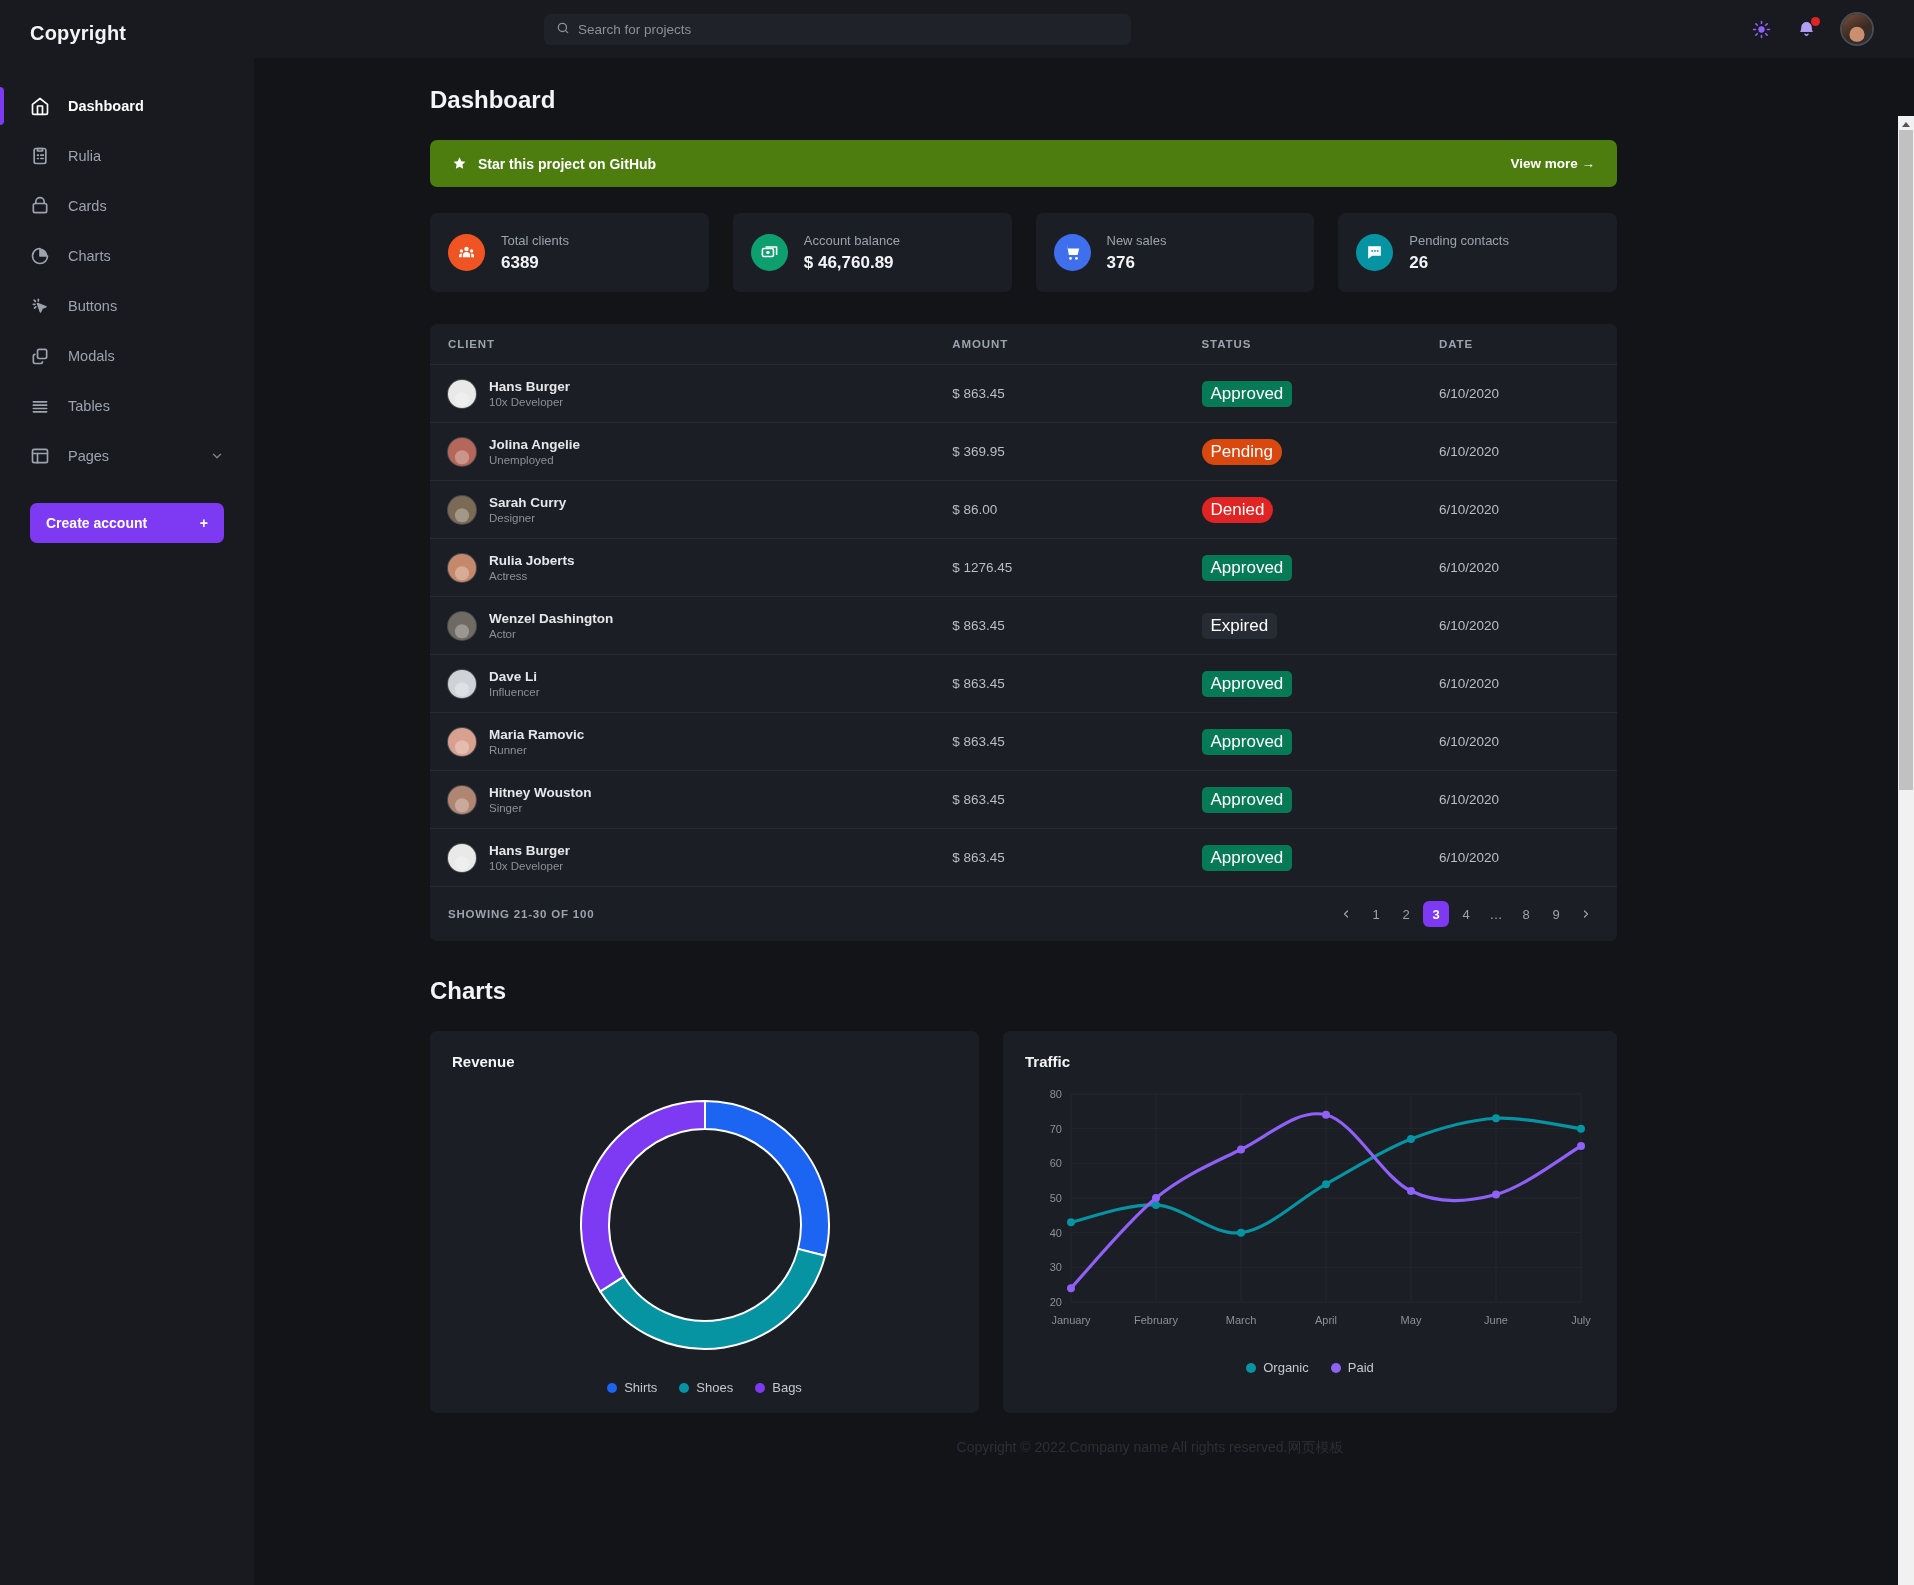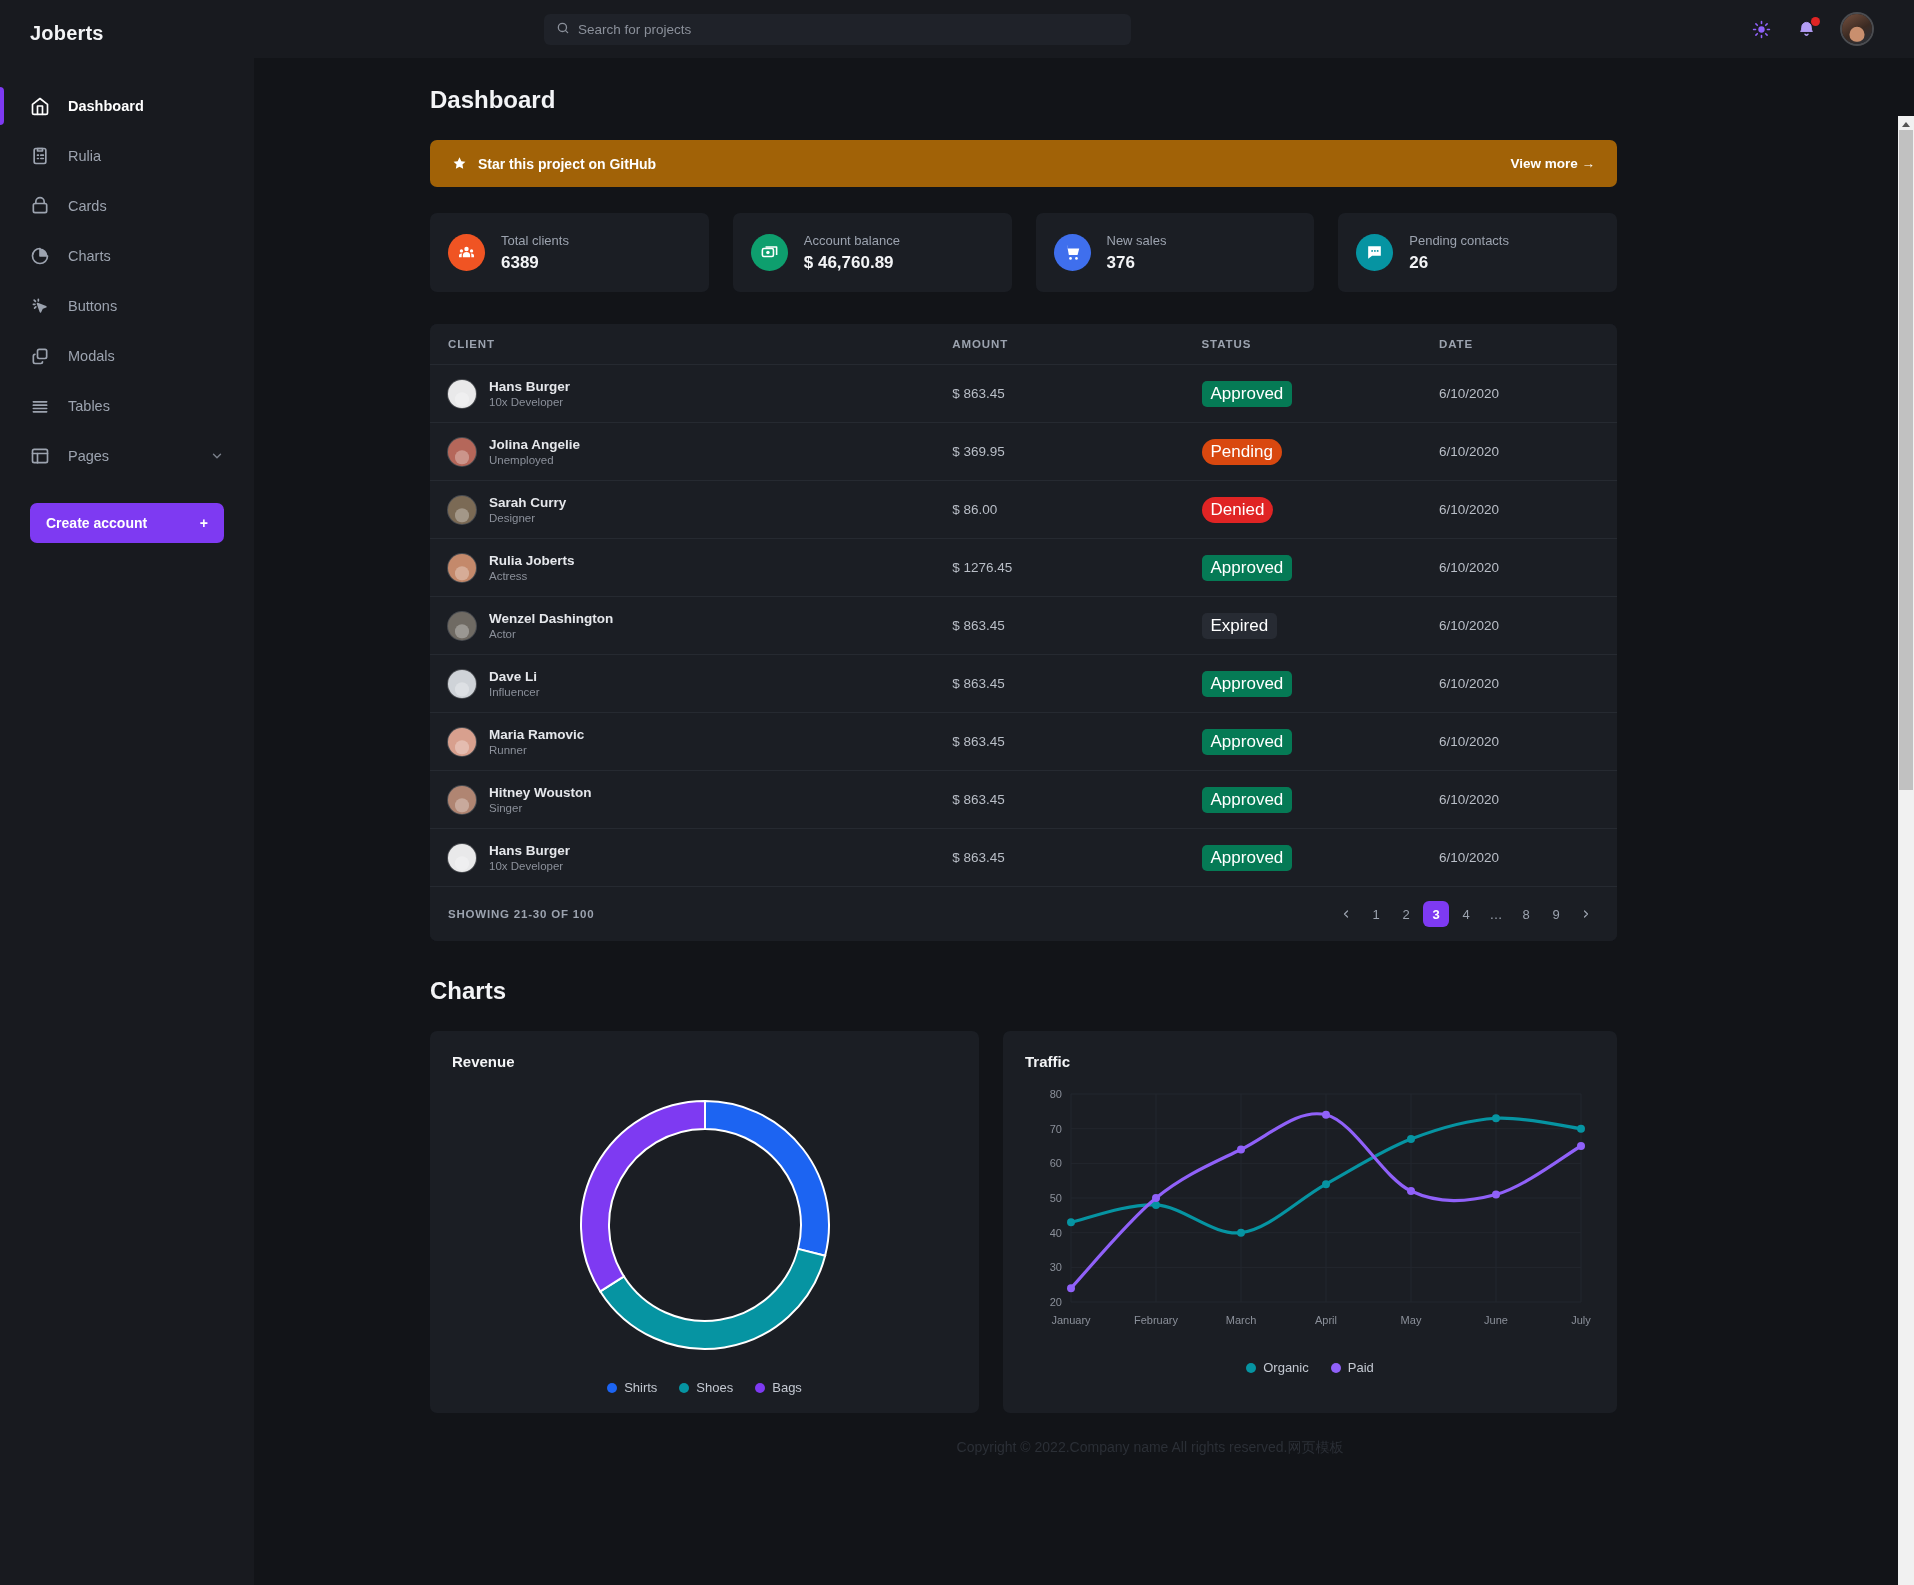--- a/index.html
+++ b/index.html
@@ -91,21 +91,21 @@
   .scroller {
     flex: 1; overflow: hidden; position: relative;
     background: #121418;
   }
   .content { padding: 28px 44px 0 44px; max-width: 1275px; margin: 0 auto 0 132px; }
 
   h1.page-title { font-size: 24px; color: #f3f4f6; font-weight: bold; margin-bottom: 26px; }
   h2.section-title { font-size: 24px; color: #f3f4f6; font-weight: bold; margin: 36px 0 26px 0; }
 
   .banner {
-    background: #a16207; border-radius: 7px; height: 47px;
+    background: #4d7c0f; border-radius: 7px; height: 47px;
     display: flex; align-items: center; justify-content: space-between;
     padding: 0 22px; color: #fff; margin-bottom: 26px; cursor: pointer;
   }
   .banner-left { display: flex; align-items: center; gap: 11px; font-size: 14px; font-weight: bold; }
   .banner-left svg { width: 15px; height: 15px; display: block; }
   .banner-right { font-size: 13.5px; font-weight: bold; }
 
   .stats { display: grid; grid-template-columns: repeat(4,1fr); gap: 24px; margin-bottom: 32px; }
   .stat {
     background: #1b1e24; border-radius: 7px; height: 79px;
@@ -199,21 +199,21 @@
     border-left: 4px solid transparent; border-right: 4px solid transparent;
     border-bottom: 5px solid #555;
   }
 </style>
 </head>
 <body>
 
 <div class="app">
 
   <aside class="sidebar">
-    <div class="brand">Joberts</div>
+    <div class="brand">Copyright</div>
 
     <nav class="nav">
 
       <div class="nav-item active">
         <span class="nav-ico">
             <svg viewBox="0 0 24 24" fill="none" stroke="#ffffff" stroke-width="2" stroke-linecap="round" stroke-linejoin="round">
               <path d="M3 10l9-7 9 7v10a2 2 0 01-2 2H5a2 2 0 01-2-2z"></path>
               <path d="M9 22V12h6v10"></path>
             </svg>
           </span>

